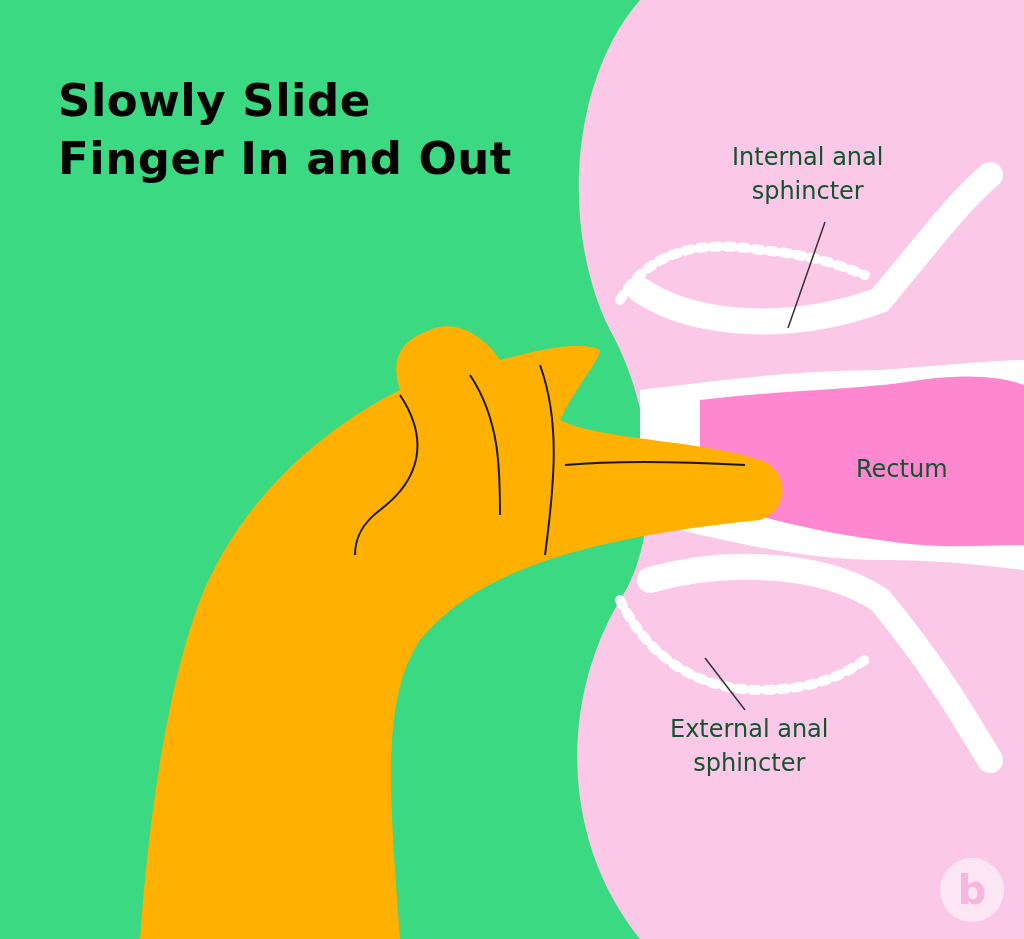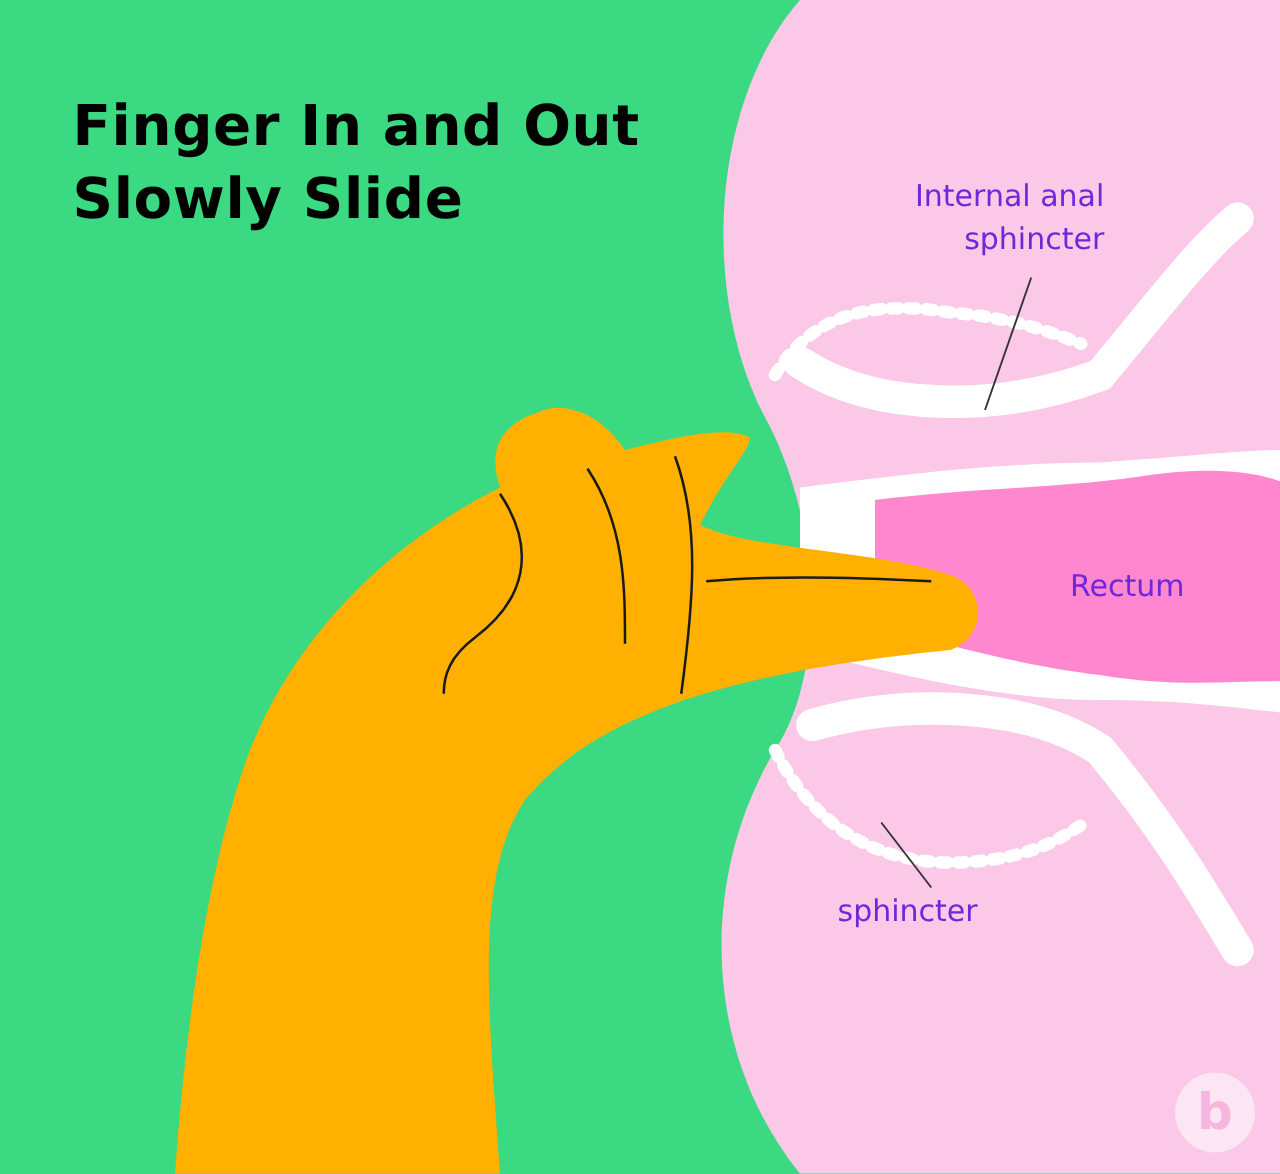--- a/index.html
+++ b/index.html
@@ -1,20 +1,20 @@
 <!DOCTYPE html>
 <html><head>
 <meta charset="utf-8">
 <style>
   html, body { margin:0; padding:0; }
   body { width:1024px; height:939px; overflow:hidden; background:#3ad982; position:relative; font-family:"Liberation Sans", sans-serif; }
   .title { position:absolute; left:58px; top:72px; font-family:"DejaVu Sans", sans-serif; font-weight:bold; font-size:45px; line-height:58px; color:#000; letter-spacing:0.5px; }
   .title div { white-space:nowrap; }
   svg.art { position:absolute; left:0; top:0; }
-  .label { position:absolute; font-family:"DejaVu Sans", sans-serif; font-size:24px; color:#6d28d9; text-align:right; line-height:34px; }
+  .label { position:absolute; font-family:"DejaVu Sans", sans-serif; font-size:24px; color:#14532d; text-align:center; line-height:34px; }
   .logo { position:absolute; left:940px; top:858px; width:64px; height:64px; border-radius:50%; background:#fde6f4; display:flex; align-items:center; justify-content:center; font-family:"DejaVu Sans", sans-serif; font-weight:bold; font-size:40px; color:#f7b6dd; }
 </style>
 </head>
 <body>
 
 <svg class="art" width="1024" height="939" viewBox="0 0 1024 939">
 
   <path d="M640 0 L1024 0 L1024 939 L640 939 C560 840 560 700 620 600 C660 540 660 420 610 330 C560 230 570 80 640 0 Z" fill="#fbc8e8"></path>
 
   <path d="M640 290 C700 330 800 330 880 300 C930 240 960 200 990 175" stroke="#ffffff" stroke-width="26" fill="none" stroke-linecap="round"></path>
@@ -31,28 +31,29 @@
   <path d="M400 395 C430 440 420 480 380 510 C360 525 355 540 355 555" stroke="#1a1a1a" stroke-width="2" fill="none"></path>
   <path d="M470 375 C500 420 500 470 500 515" stroke="#1a1a1a" stroke-width="2" fill="none"></path>
   <path d="M540 365 C560 420 555 480 545 555" stroke="#1a1a1a" stroke-width="2" fill="none"></path>
   <path d="M565 465 C620 460 690 462 745 465" stroke="#1a1a1a" stroke-width="2" fill="none"></path>
 
   <line x1="825" y1="222" x2="788" y2="328" stroke="#333" stroke-width="1.5"></line>
   <line x1="705" y1="658" x2="745" y2="710" stroke="#333" stroke-width="1.5"></line>
 </svg>
 
 <div class="title">
+  <div>Slowly Slide</div>
   <div>Finger In and Out</div>
-  <div>Slowly Slide</div>
 </div>
 
 <div class="label" style="left:732px; top:140px;">
   <div>Internal anal</div>
   <div>sphincter</div>
 </div>
 
 <div class="label" style="left:856px; top:452px;">Rectum</div>
 
 <div class="label" style="left:670px; top:712px;">
+  <div>External anal</div>
   <div>sphincter</div>
 </div>
 
 <div class="logo">b</div>
 
 </body></html>

